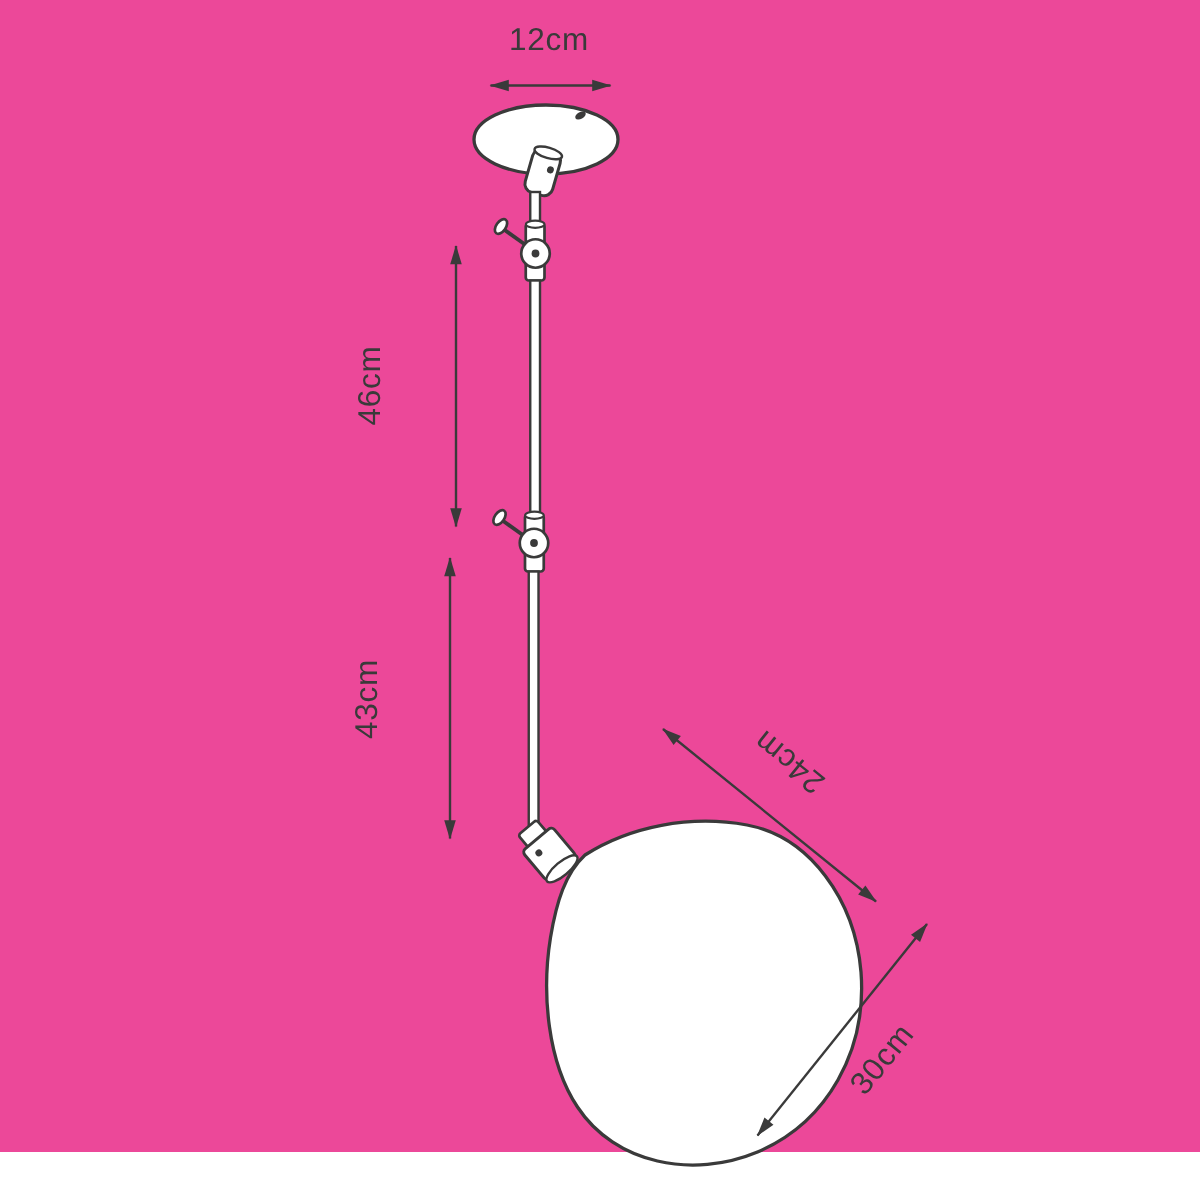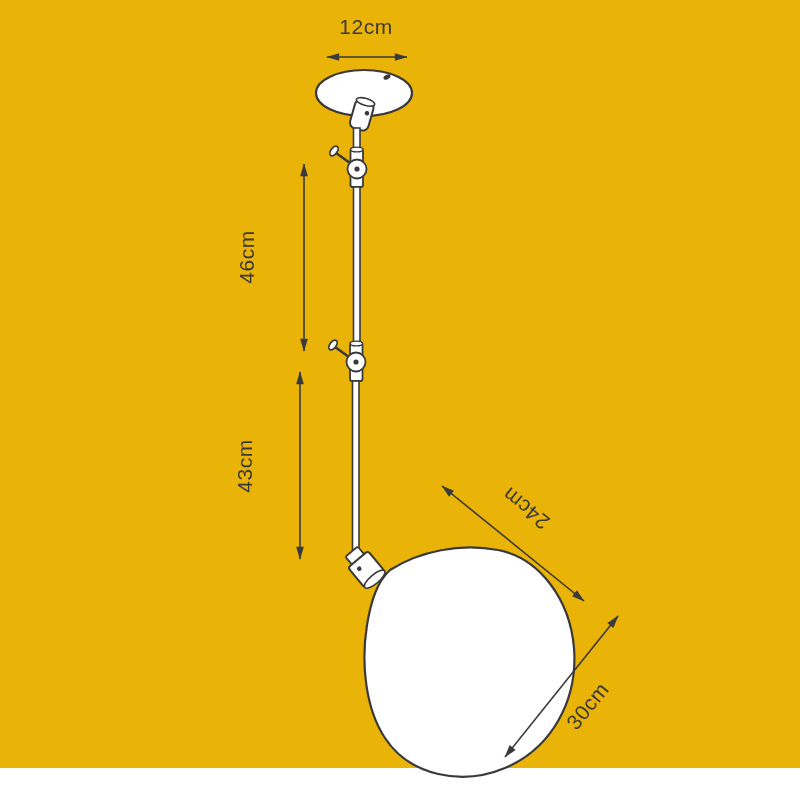--- a/index.html
+++ b/index.html
@@ -7,21 +7,21 @@
     padding: 0;
     background: #ffffff;
     width: 800px;
     height: 800px;
     overflow: hidden;
   }
   .stage {
     position: relative;
     width: 800px;
     height: 768px;
-    background: #eab308;
+    background: #ec4899;
   }
   svg { display: block; }
   .dim-label {
     font-family: "Liberation Sans", sans-serif;
     font-size: 21px;
     fill: #3a3a3a;
     letter-spacing: 0.5px;
   }
   .stroke { stroke: #3a3a3a; fill: none; }
   .fillwhite { fill: #ffffff; stroke: #3a3a3a; }

